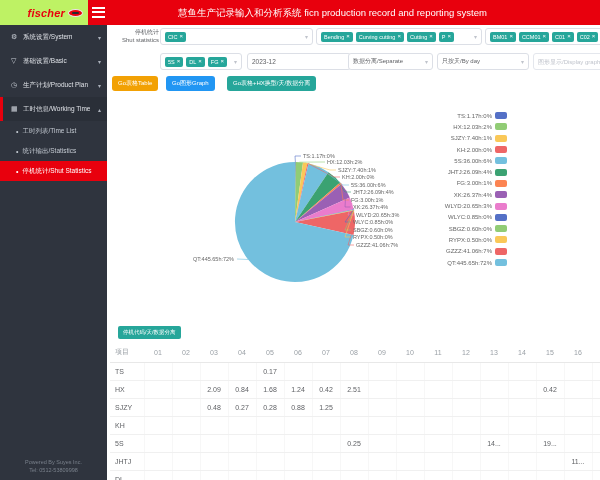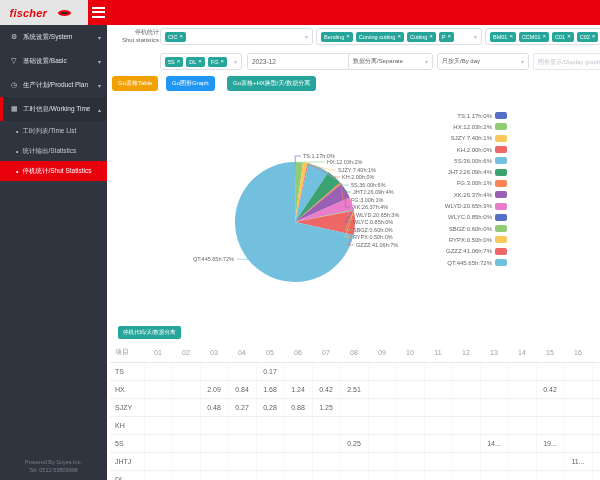--- a/index.html
+++ b/index.html
@@ -2,22 +2,22 @@
 <html><head>
 <meta charset="utf-8">
 <style>
   * { margin:0; padding:0; box-sizing:border-box; }
   html,body { width:600px; height:480px; overflow:hidden; background:#fff;
               font-family:"Liberation Sans", sans-serif; }
   .app { position:relative; width:600px; height:480px; overflow:hidden; background:#fff; }
 
   
   .header { position:absolute; left:0; top:0; width:600px; height:25px; background:#e8000d; }
-  .logo-block { position:absolute; left:0; top:0; width:88px; height:25px; background:#e5e5e5;
-                display:flex; align-items:center; justify-content:flex-end; padding-right:16px; gap:10px; }
+  .logo-block { position:absolute; left:0; top:0; width:88px; height:25px; background:#bef264;
+                display:flex; align-items:center; justify-content:flex-end; padding-right:5px; gap:3px; }
   .logo-text { color:#e8000d; font-weight:bold; font-style:italic; font-size:11px; letter-spacing:.2px; }
   .logo-mark { width:15px; height:8px; border-radius:50%; background:#e8000d; border:1px solid #e9e9e9;
                position:relative; }
   .logo-mark::after { content:""; position:absolute; left:3px; top:2.5px; width:7px; height:1.5px;
                       background:#262a31; border-radius:1px; }
   .hamburger { position:absolute; left:92px; top:6.5px; width:13px; height:12px; cursor:pointer; }
   .hamburger i { display:block; width:13px; height:2px; background:#fff; margin-bottom:2.5px; }
   .header-title { position:absolute; left:110px; right:45px; top:0; height:25px; line-height:25px;
                   text-align:center; color:#fff; font-size:9.5px; white-space:nowrap; overflow:hidden; }
 
@@ -94,20 +94,21 @@
   <div class="header">
     <div class="logo-block">
       <span class="logo-text">fischer</span>
       <span class="logo-mark"></span>
     </div>
     <div class="hamburger">
         <i></i>
         <i></i>
         <i></i>
       </div>
+    <div class="header-title">慧鱼生产记录输入和分析系统 ficn production record and reporting system</div>
   </div>
 
   <div class="sidebar">
     <div id="menu">
         <div class="menu-item">
           <span class="mi-icon">⚙</span>
           <span class="mi-label">系统设置/System</span>
           <span class="chev">▾</span>
         </div>
         <div class="menu-item">

